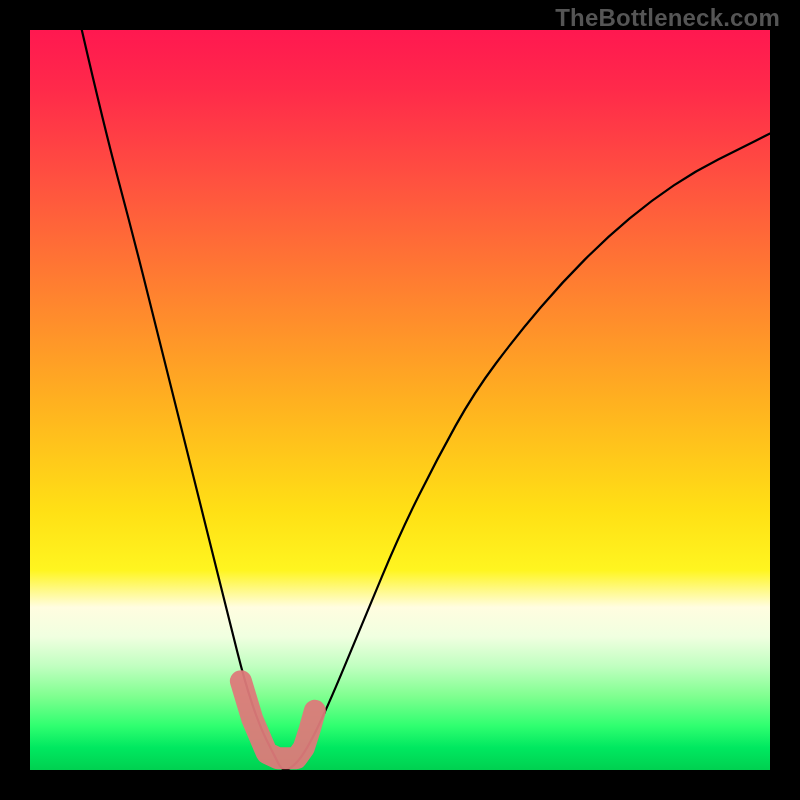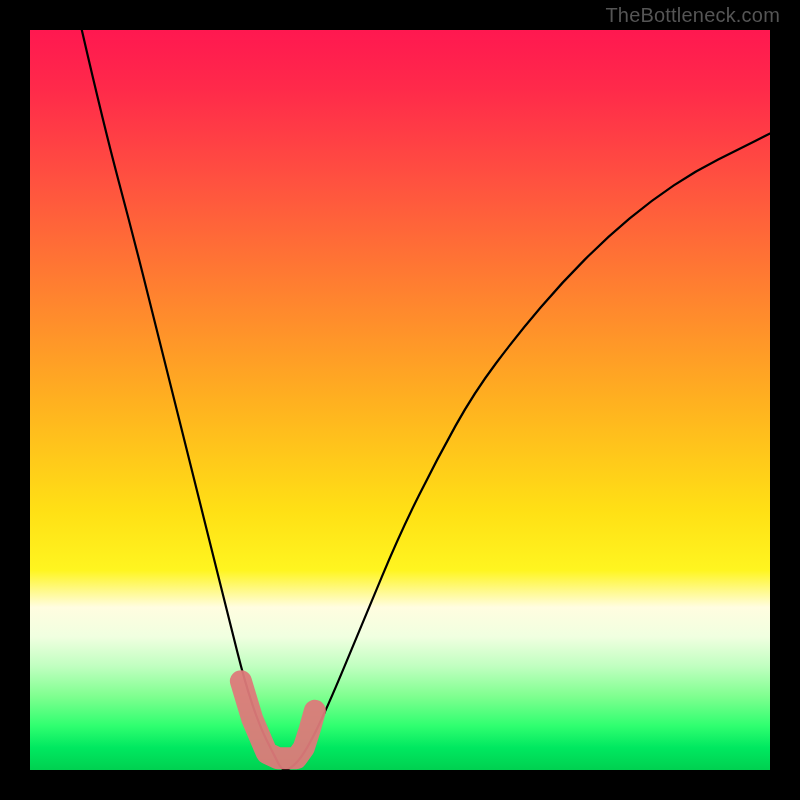--- a/index.html
+++ b/index.html
@@ -9,22 +9,22 @@
     background: #000;
     position: relative;
     overflow: hidden;
     font-family: Arial, sans-serif;
   }
   .watermark {
     position: absolute;
     top: 4px;
     right: 20px;
     color: #555;
-    font-size: 20px;
-    font-weight: 400;
+    font-size: 24px;
+    font-weight: 700;
     z-index: 10;
     letter-spacing: 0.2px;
   }
   .frame {
     position: absolute;
     left: 30px;
     top: 30px;
     width: 740px;
     height: 740px;
     background: linear-gradient(to bottom,

